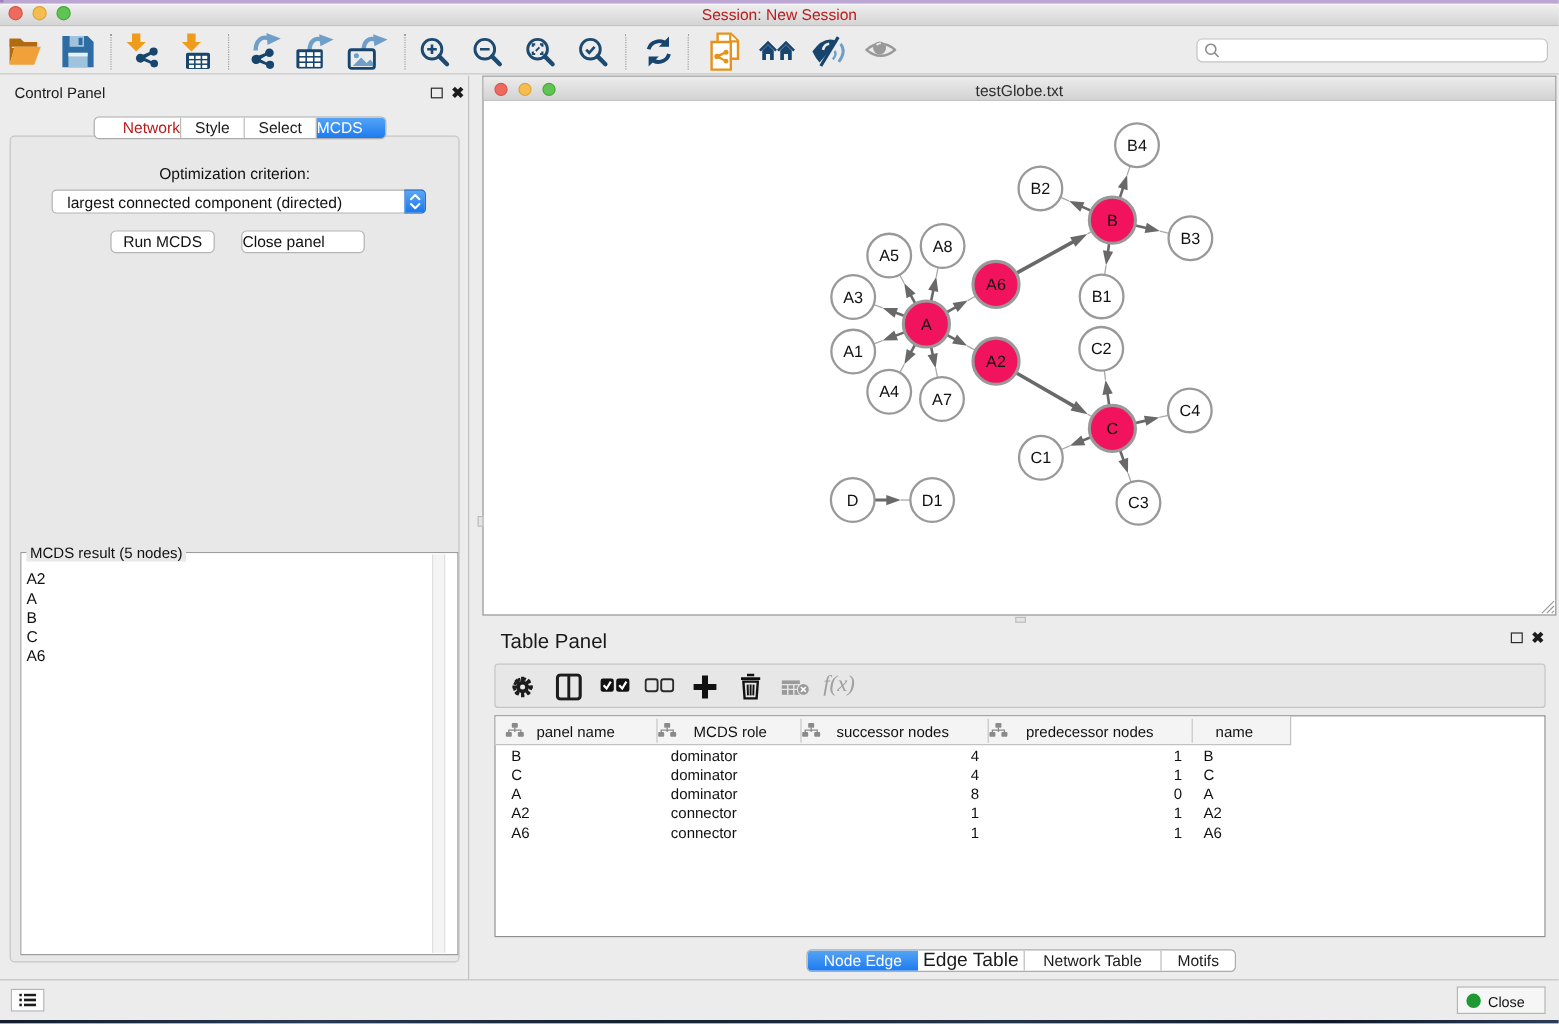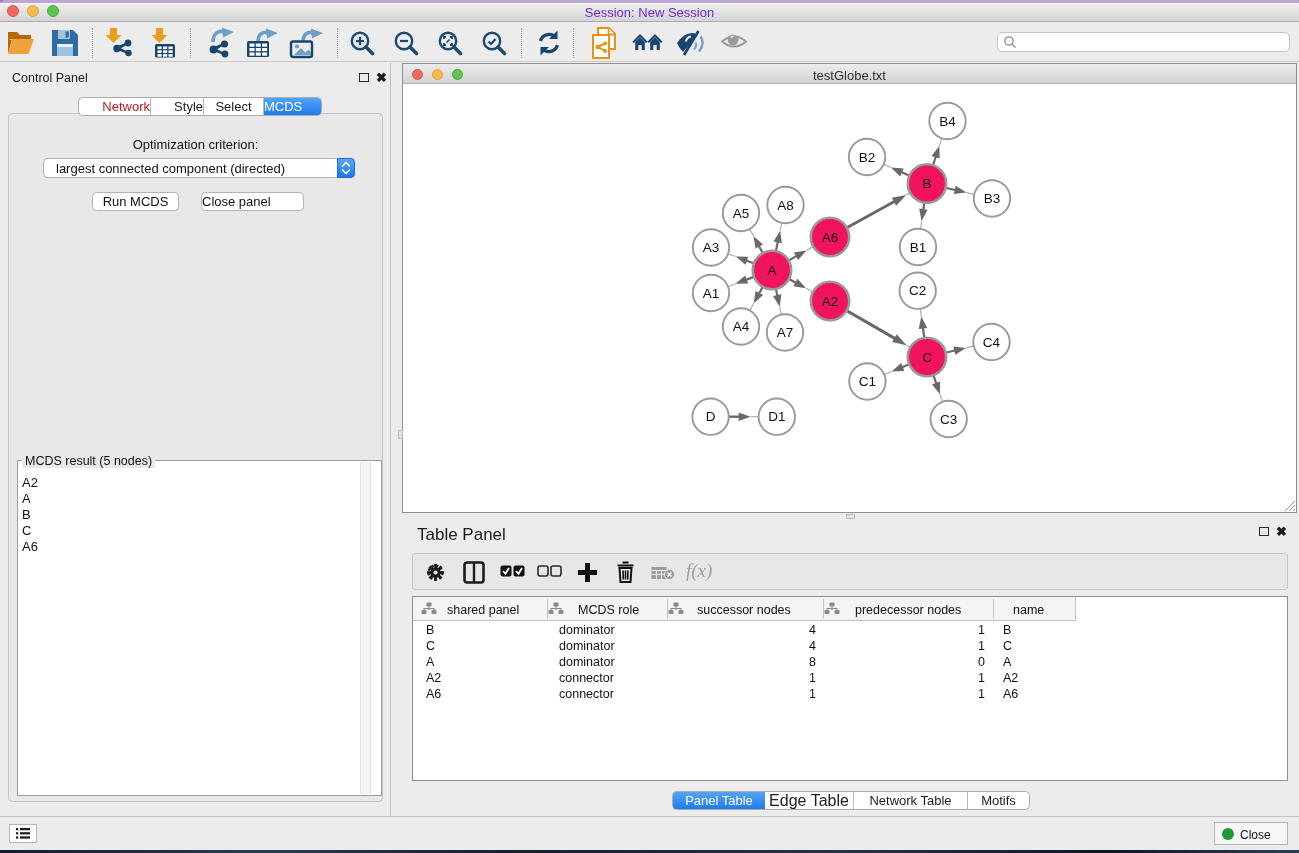--- a/index.html
+++ b/index.html
@@ -12,21 +12,21 @@
 </style></head>
 <body>
 
 <div class="abs" style="left:0;top:0;width:1299px;height:3px;background:#bba6d4"></div>
 <div class="abs" style="left:0;top:0;width:3px;height:2px;background:#9a86b8"></div>
 
 <div class="abs" style="left:0;top:3px;width:1299px;height:19px;background:linear-gradient(#eeeeee,#d4d4d4);border-bottom:1px solid #ababab;border-top:1px solid #f8f8f8;border-radius:5px 5px 0 0"></div>
 <div class="tl" style="left:7px;width:12px;height:12px;background:#ee6a5e;border:1px solid #d8564b"></div>
 <div class="tl" style="left:27px;width:12px;height:12px;background:#f5bd4f;border:1px solid #dfa33c"></div>
 <div class="tl" style="left:47px;width:12px;height:12px;background:#5fc454;border:1px solid #48a83e"></div>
-<div class="abs" style="left:0;top:5px;width:1299px;text-align:center;font-size:13px;color:#6d28d9">Session: New Session</div>
+<div class="abs" style="left:0;top:5px;width:1299px;text-align:center;font-size:13px;color:#b91c1c">Session: New Session</div>
 
 <div class="abs" style="left:0;top:22px;width:1299px;height:40px;background:#ececec;border-bottom:1px solid #c9c9c9"></div>
 <div class="sep" style="left:92px"></div>
 <div class="sep" style="left:190px"></div>
 <div class="sep" style="left:337px"></div>
 <div class="sep" style="left:521px"></div>
 <div class="sep" style="left:573px"></div>
 
 <svg class="abs" style="left:6px;top:28px" width="30" height="30" viewBox="0 0 30 30">
 <path d="M2 4 h9 l3 3 h11 v4 H2 z" fill="#b26a10"></path>
@@ -176,21 +176,21 @@
 
 <div class="abs" style="left:0;top:63px;width:391px;height:753px;background:#ececec;border-right:1px solid #c2c2c2"></div>
 <div class="abs" style="left:12px;top:71px;font-size:12.5px;color:#1a1a1a">Control Panel</div>
 <div class="fbtn" style="left:359px;top:73px"></div>
 <div class="xbtn" style="left:376px;top:73px">✖</div>
 
 <div class="abs" style="left:8px;top:113px;width:375px;height:689px;background:#e8e8e8;border:1px solid #c5c5c5;border-radius:4px"></div>
 
 <div class="abs" style="left:78px;top:97px;width:244px;height:19px;background:#fff;border:1px solid #acacac;border-radius:4.5px;overflow:hidden;display:flex">
  <div style="width:72px;border-right:1px solid #bcbcbc;text-align:right;font-size:13px;color:#b91c1c;line-height:18px">Network</div>
- <div style="width:53px;border-right:1px solid #bcbcbc;text-align:right;font-size:13px;color:#1c1c1c;line-height:18px">Style</div>
+ <div style="width:53px;border-right:1px solid #bcbcbc;text-align:center;font-size:13px;color:#1c1c1c;line-height:18px">Style</div>
  <div style="width:60px;border-right:1px solid #bcbcbc;text-align:center;font-size:13px;color:#1c1c1c;line-height:18px">Select</div>
  <div style="flex:1;background:linear-gradient(#55a4f6,#1d7bef);text-align:left;font-size:13px;color:#fff;line-height:18px">MCDS</div>
 </div>
 <div class="abs" style="left:8px;top:137px;width:375px;text-align:center;font-size:13px;color:#111">Optimization criterion:</div>
 
 <div class="abs" style="left:43px;top:158px;width:312px;height:20px;background:#fff;border:1px solid #b3b3b3;border-radius:4px"></div>
 <div class="abs" style="left:56px;top:161px;font-size:13px;color:#111">largest connected component (directed)</div>
 <div class="abs" style="left:337px;top:158px;width:18px;height:20px;background:linear-gradient(#5aa7f7,#1a78ee);border-radius:0 4px 4px 0;border:1px solid #1a6fd4"></div>
 <svg class="abs" style="left:340px;top:160px" width="12" height="16" viewBox="0 0 12 16">
     <path d="M2.5 6 L6 2.5 L9.5 6" fill="none" stroke="#fff" stroke-width="1.7" stroke-linecap="round" stroke-linejoin="round"></path>
@@ -424,34 +424,34 @@
     </g>
   </svg>
 <svg class="abs" style="left:824px;top:602px" width="16" height="13" viewBox="0 0 16 13">
 <g fill="#8a8a8a">
       <rect x="5.5" y="0.5" width="5" height="4" rx="0.8"></rect>
 <rect x="0.5" y="8" width="5" height="4" rx="0.8"></rect>
       <rect x="10.5" y="8" width="5" height="4" rx="0.8"></rect>
 <path d="M8 4.5 v2 M3 8 v-1.5 h10 V8 M8 5 v3" fill="none" stroke="#8a8a8a" stroke-width="1.1"></path>
     </g>
   </svg>
-<div class="abs" style="left:447px;top:603px;width:100px;font-size:12.5px;color:#111">shared panel</div>
+<div class="abs" style="left:447px;top:603px;width:100px;font-size:12.5px;color:#111">panel name</div>
 <div class="abs" style="left:578px;top:603px;font-size:12.5px;color:#111">MCDS role</div>
 <div class="abs" style="left:697px;top:603px;font-size:12.5px;color:#111">successor nodes</div>
 <div class="abs" style="left:855px;top:603px;font-size:12.5px;color:#111">predecessor nodes</div>
 <div class="abs" style="left:1013px;top:603px;font-size:12.5px;color:#111">name</div>
 
 <div class="abs" style="left:426px;top:622px;font-size:12.5px;color:#111;line-height:16px">B<br>C<br>A<br>A2<br>A6</div>
 <div class="abs" style="left:559px;top:622px;font-size:12.5px;color:#111;line-height:16px">dominator<br>dominator<br>dominator<br>connector<br>connector</div>
 <div class="abs" style="left:766px;top:622px;width:50px;text-align:right;font-size:12.5px;color:#111;line-height:16px">4<br>4<br>8<br>1<br>1</div>
 <div class="abs" style="left:935px;top:622px;width:50px;text-align:right;font-size:12.5px;color:#111;line-height:16px">1<br>1<br>0<br>1<br>1</div>
 <div class="abs" style="left:1003px;top:622px;font-size:12.5px;color:#111;line-height:16px">B<br>C<br>A<br>A2<br>A6</div>
 
 <div class="abs" style="left:672px;top:791px;width:358px;height:19px;background:#fff;border:1px solid #acacac;border-radius:4.5px;overflow:hidden;display:flex">
- <div style="width:92px;background:linear-gradient(#55a4f6,#1d7bef);text-align:center;font-size:13px;color:#fff;line-height:18px">Panel Table</div>
+ <div style="width:92px;background:linear-gradient(#55a4f6,#1d7bef);text-align:center;font-size:13px;color:#fff;line-height:18px">Node Edge</div>
  <div style="width:89px;border-right:1px solid #bcbcbc;text-align:center;font-size:16px;color:#1c1c1c;line-height:18px">Edge Table</div>
  <div style="width:114px;border-right:1px solid #bcbcbc;text-align:center;font-size:13px;color:#1c1c1c;line-height:18px">Network Table</div>
  <div style="flex:1;text-align:center;font-size:13px;color:#1c1c1c;line-height:18px">Motifs</div>
 </div>
 
 <div class="abs" style="left:0;top:816px;width:1299px;height:34px;background:#ececec;border-top:1px solid #c2c2c2"></div>
 <div class="abs" style="left:9px;top:824px;width:28px;height:19px;background:#fdfdfd;border:1px solid #b5b5b5"></div>
 <svg class="abs" style="left:16px;top:828px" width="14" height="11" viewBox="0 0 14 11">
     <g fill="#1c1c1c">
       <rect x="0" y="0" width="2.2" height="2.2"></rect>

